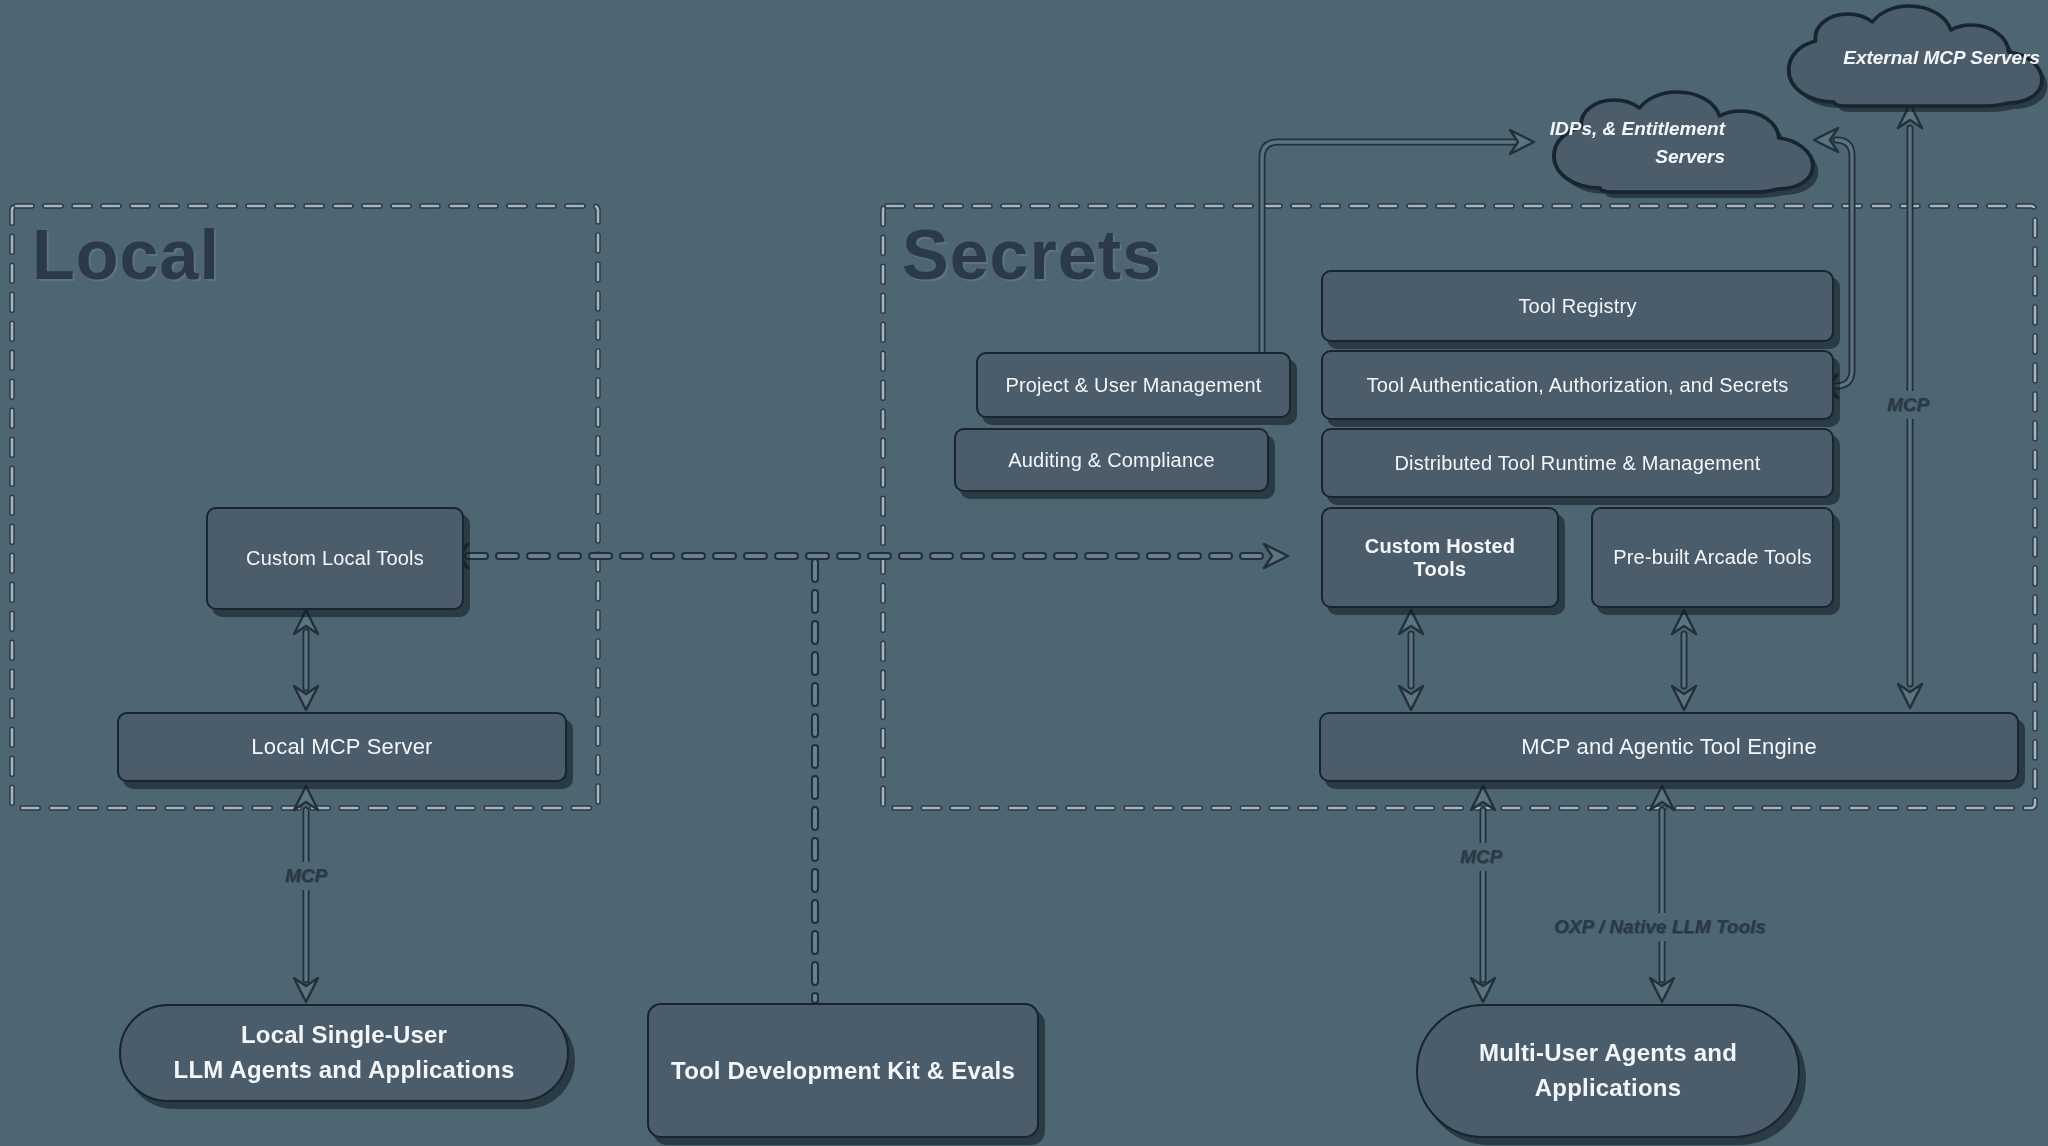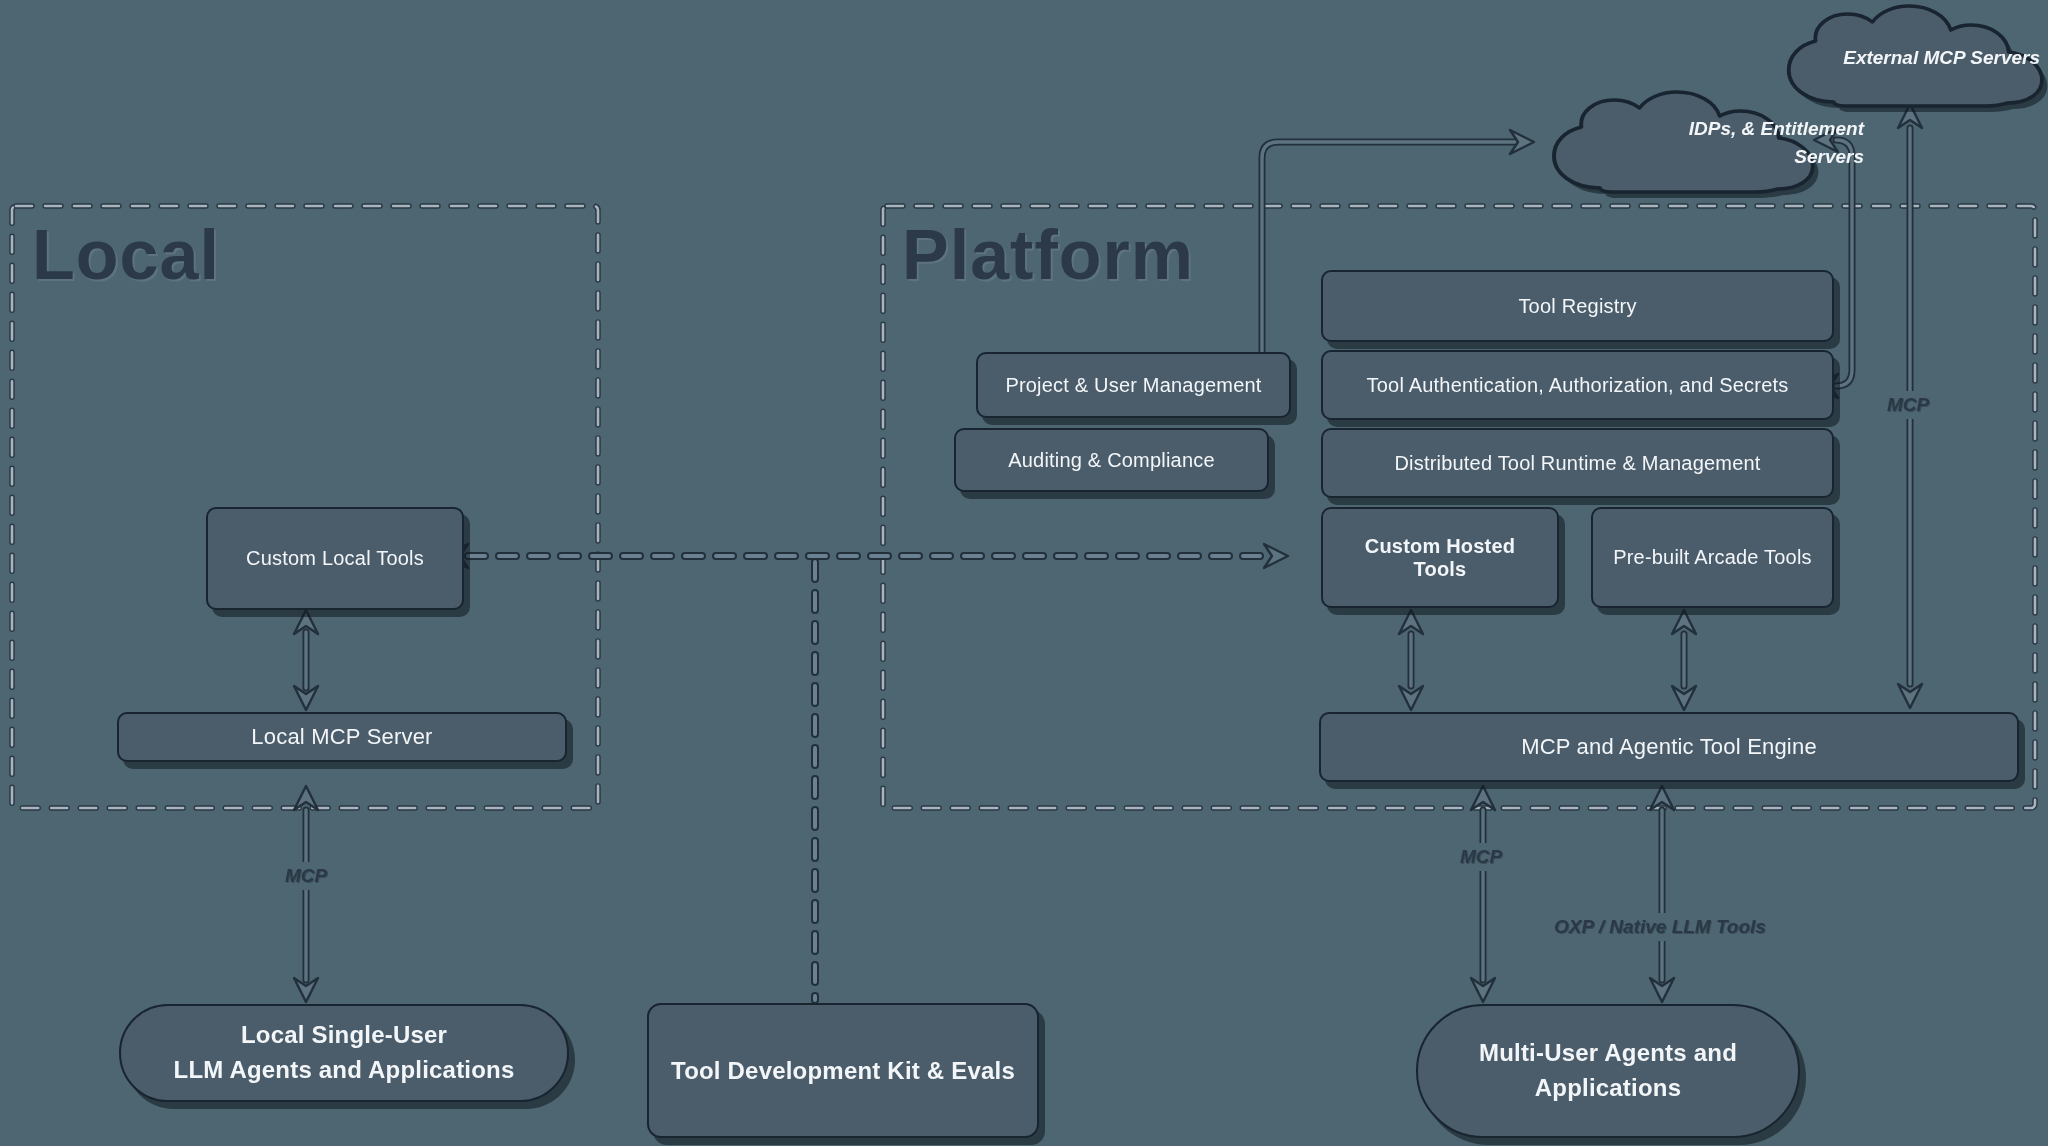--- a/index.html
+++ b/index.html
@@ -141,39 +141,39 @@
       <path class="cloud-shadow" transform="translate(5,6)" d="M 52,96 C 28,96 10,82 10,64 C 10,50 20,39 35,35 C 33,20 47,8 65,8 C 74,8 82,11 88,16 C 95,6 108,0 122,0 C 141,0 157,10 161,24 C 166,21 173,19 180,19 C 199,19 214,31 215,46 C 232,48 246,60 246,74 C 246,88 232,97 214,97 C 208,99 200,100 193,100 L 62,100 C 56,100 52,98 52,96 Z"></path>
       <path class="cloud" d="M 52,96 C 28,96 10,82 10,64 C 10,50 20,39 35,35 C 33,20 47,8 65,8 C 74,8 82,11 88,16 C 95,6 108,0 122,0 C 141,0 157,10 161,24 C 166,21 173,19 180,19 C 199,19 214,31 215,46 C 232,48 246,60 246,74 C 246,88 232,97 214,97 C 208,99 200,100 193,100 L 62,100 C 56,100 52,98 52,96 Z"></path>
     </g>
     <g transform="translate(1543,92) scale(1.097,1)">
       <path class="cloud-shadow" transform="translate(5,6)" d="M 52,96 C 28,96 10,82 10,64 C 10,50 20,39 35,35 C 33,20 47,8 65,8 C 74,8 82,11 88,16 C 95,6 108,0 122,0 C 141,0 157,10 161,24 C 166,21 173,19 180,19 C 199,19 214,31 215,46 C 232,48 246,60 246,74 C 246,88 232,97 214,97 C 208,99 200,100 193,100 L 62,100 C 56,100 52,98 52,96 Z"></path>
       <path class="cloud" d="M 52,96 C 28,96 10,82 10,64 C 10,50 20,39 35,35 C 33,20 47,8 65,8 C 74,8 82,11 88,16 C 95,6 108,0 122,0 C 141,0 157,10 161,24 C 166,21 173,19 180,19 C 199,19 214,31 215,46 C 232,48 246,60 246,74 C 246,88 232,97 214,97 C 208,99 200,100 193,100 L 62,100 C 56,100 52,98 52,96 Z"></path>
     </g>
   </svg>
 
   <div class="region-title" style="left:32px;top:220px;">Local</div>
-  <div class="region-title" style="left:902px;top:220px;">Platform</div>
+  <div class="region-title" style="left:902px;top:220px;">Secrets</div>
 
   <div class="cloud-label" style="left:1790px;top:44px;width:250px;">External MCP Servers</div>
-  <div class="cloud-label stack" style="left:1619px;top:115px;width:245px;">
+  <div class="cloud-label stack" style="left:1480px;top:115px;width:245px;">
     <span>IDPs, &amp; Entitlement</span>
     <span>Servers</span>
   </div>
 
   <div class="node" style="left:1292px;top:270px;width:513px;height:72px;">Tool Registry</div>
   <div class="node" style="left:1292px;top:350px;width:513px;height:70px;">Tool Authentication, Authorization, and Secrets</div>
   <div class="node" style="left:1292px;top:428px;width:513px;height:70px;">Distributed Tool Runtime &amp; Management</div>
   <div class="node" style="left:947px;top:352px;width:315px;height:66px;">Project &amp; User Management</div>
   <div class="node" style="left:925px;top:428px;width:315px;height:64px;">Auditing &amp; Compliance</div>
   <div class="node" style="left:1292px;top:507px;width:238px;height:101px;font-weight:bold;">Custom Hosted Tools</div>
   <div class="node" style="left:1562px;top:507px;width:243px;height:101px;">Pre-built Arcade Tools</div>
   <div class="node" style="left:1290px;top:712px;width:700px;height:70px;font-size:22px;">MCP and Agentic Tool Engine</div>
 
   <div class="node" style="left:177px;top:507px;width:258px;height:103px;">Custom Local Tools</div>
-  <div class="node" style="left:88px;top:712px;width:450px;height:50px;font-size:22px;">Local MCP Server</div>
+  <div class="node" style="left:88px;top:712px;width:450px;height:70px;font-size:22px;">Local MCP Server</div>
 
   <div class="node bold" style="left:618px;top:1003px;width:392px;height:135px;border-radius:14px;">Tool Development Kit &amp; Evals</div>
   <div class="node bold stadium stack" style="left:90px;top:1004px;width:450px;height:98px;">
     <div class="stack">
       <span>Local Single-User</span>
       <span>LLM Agents and Applications</span>
     </div>
   </div>
   <div class="node bold stadium" style="left:1387px;top:1004px;width:384px;height:134px;">
     <div class="stack">

